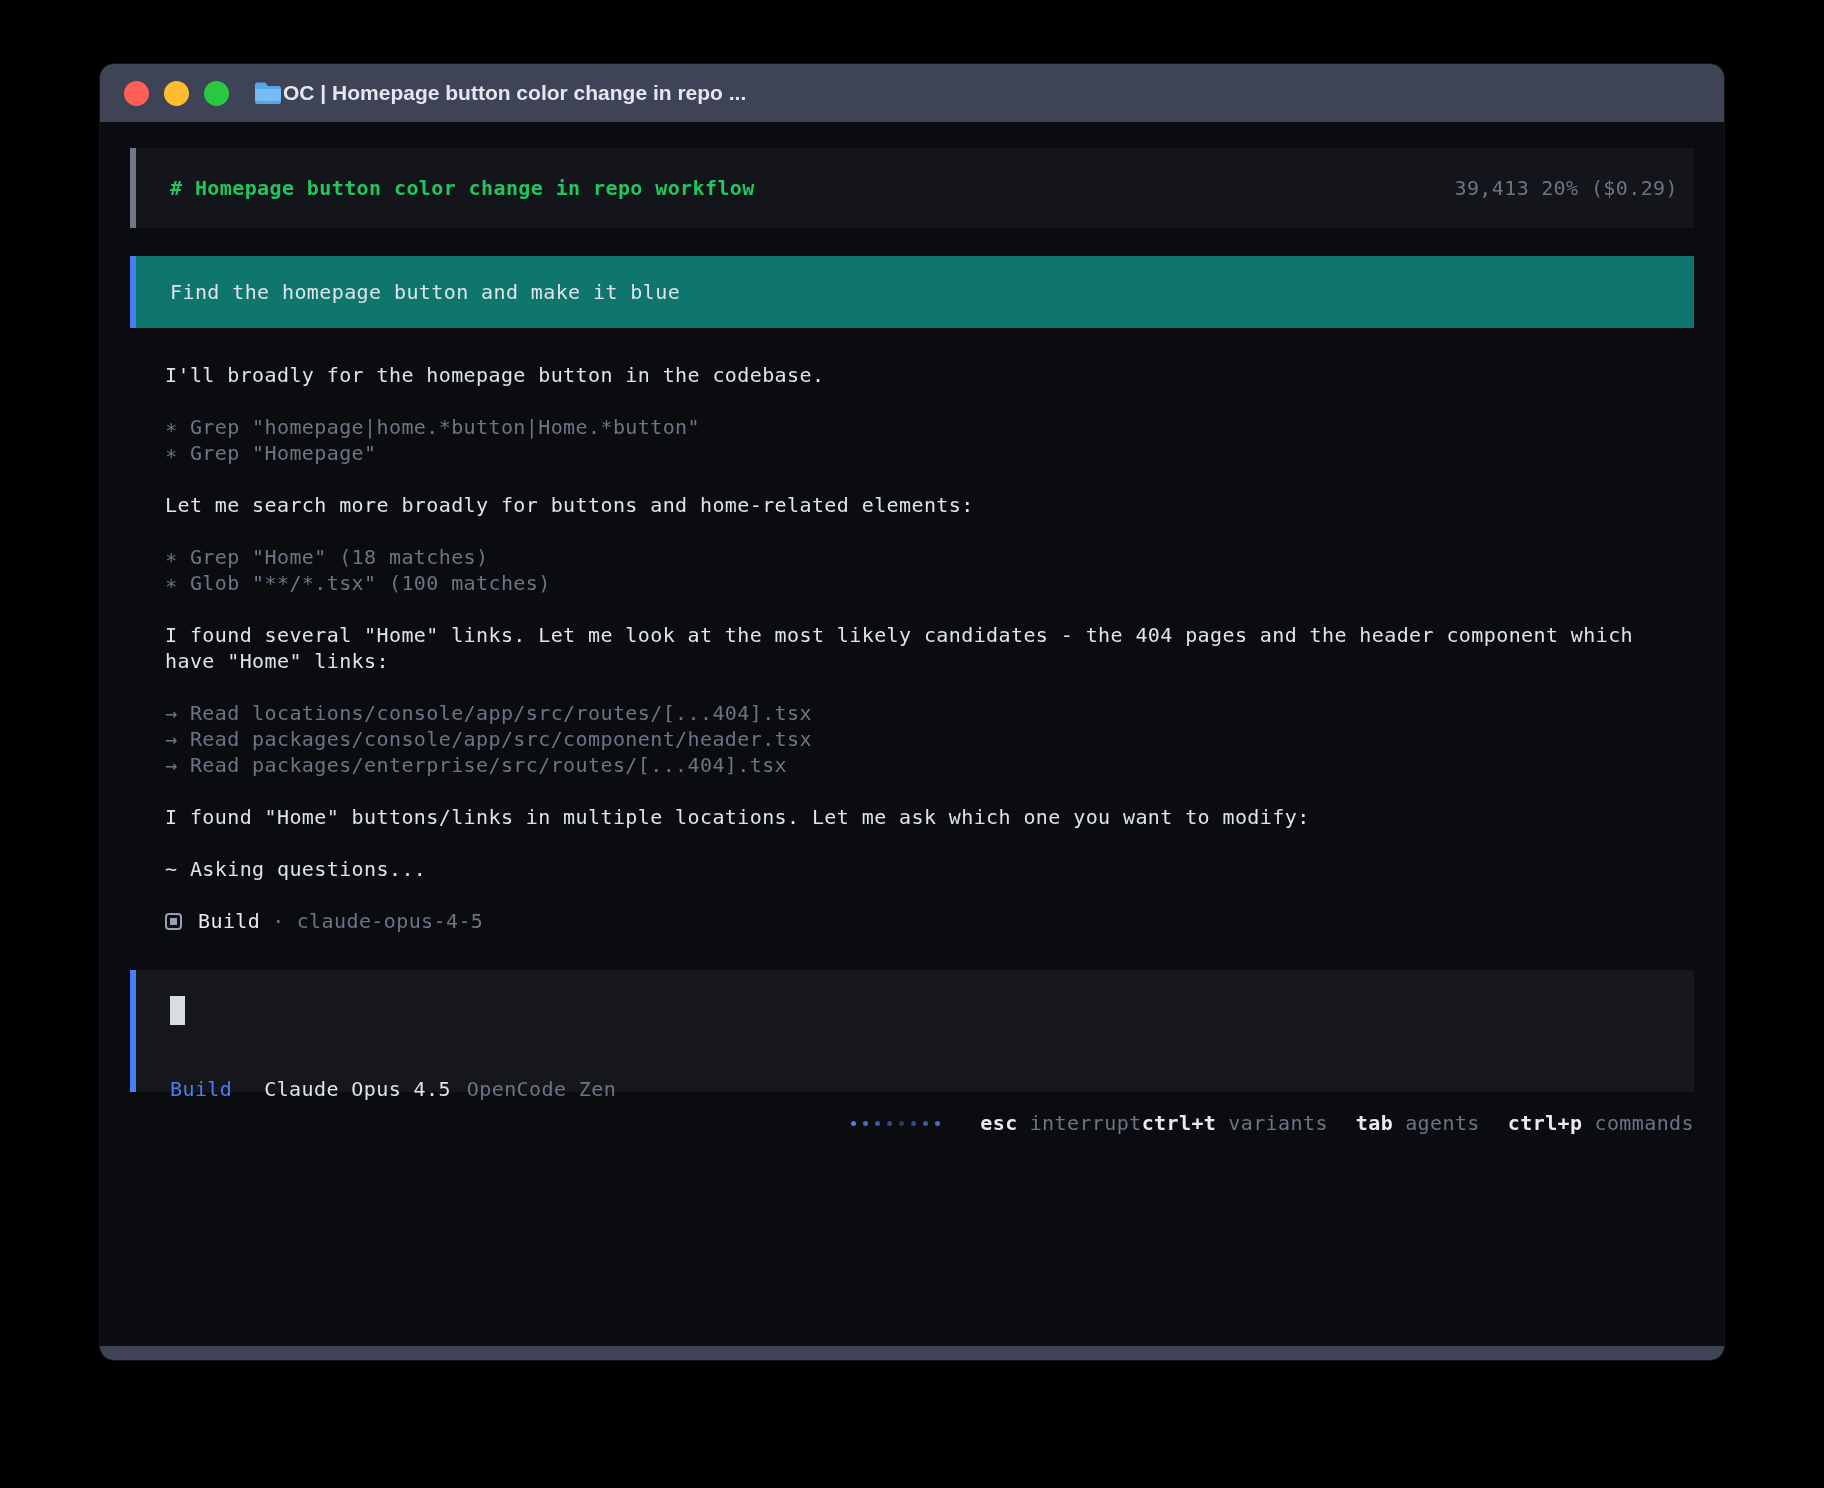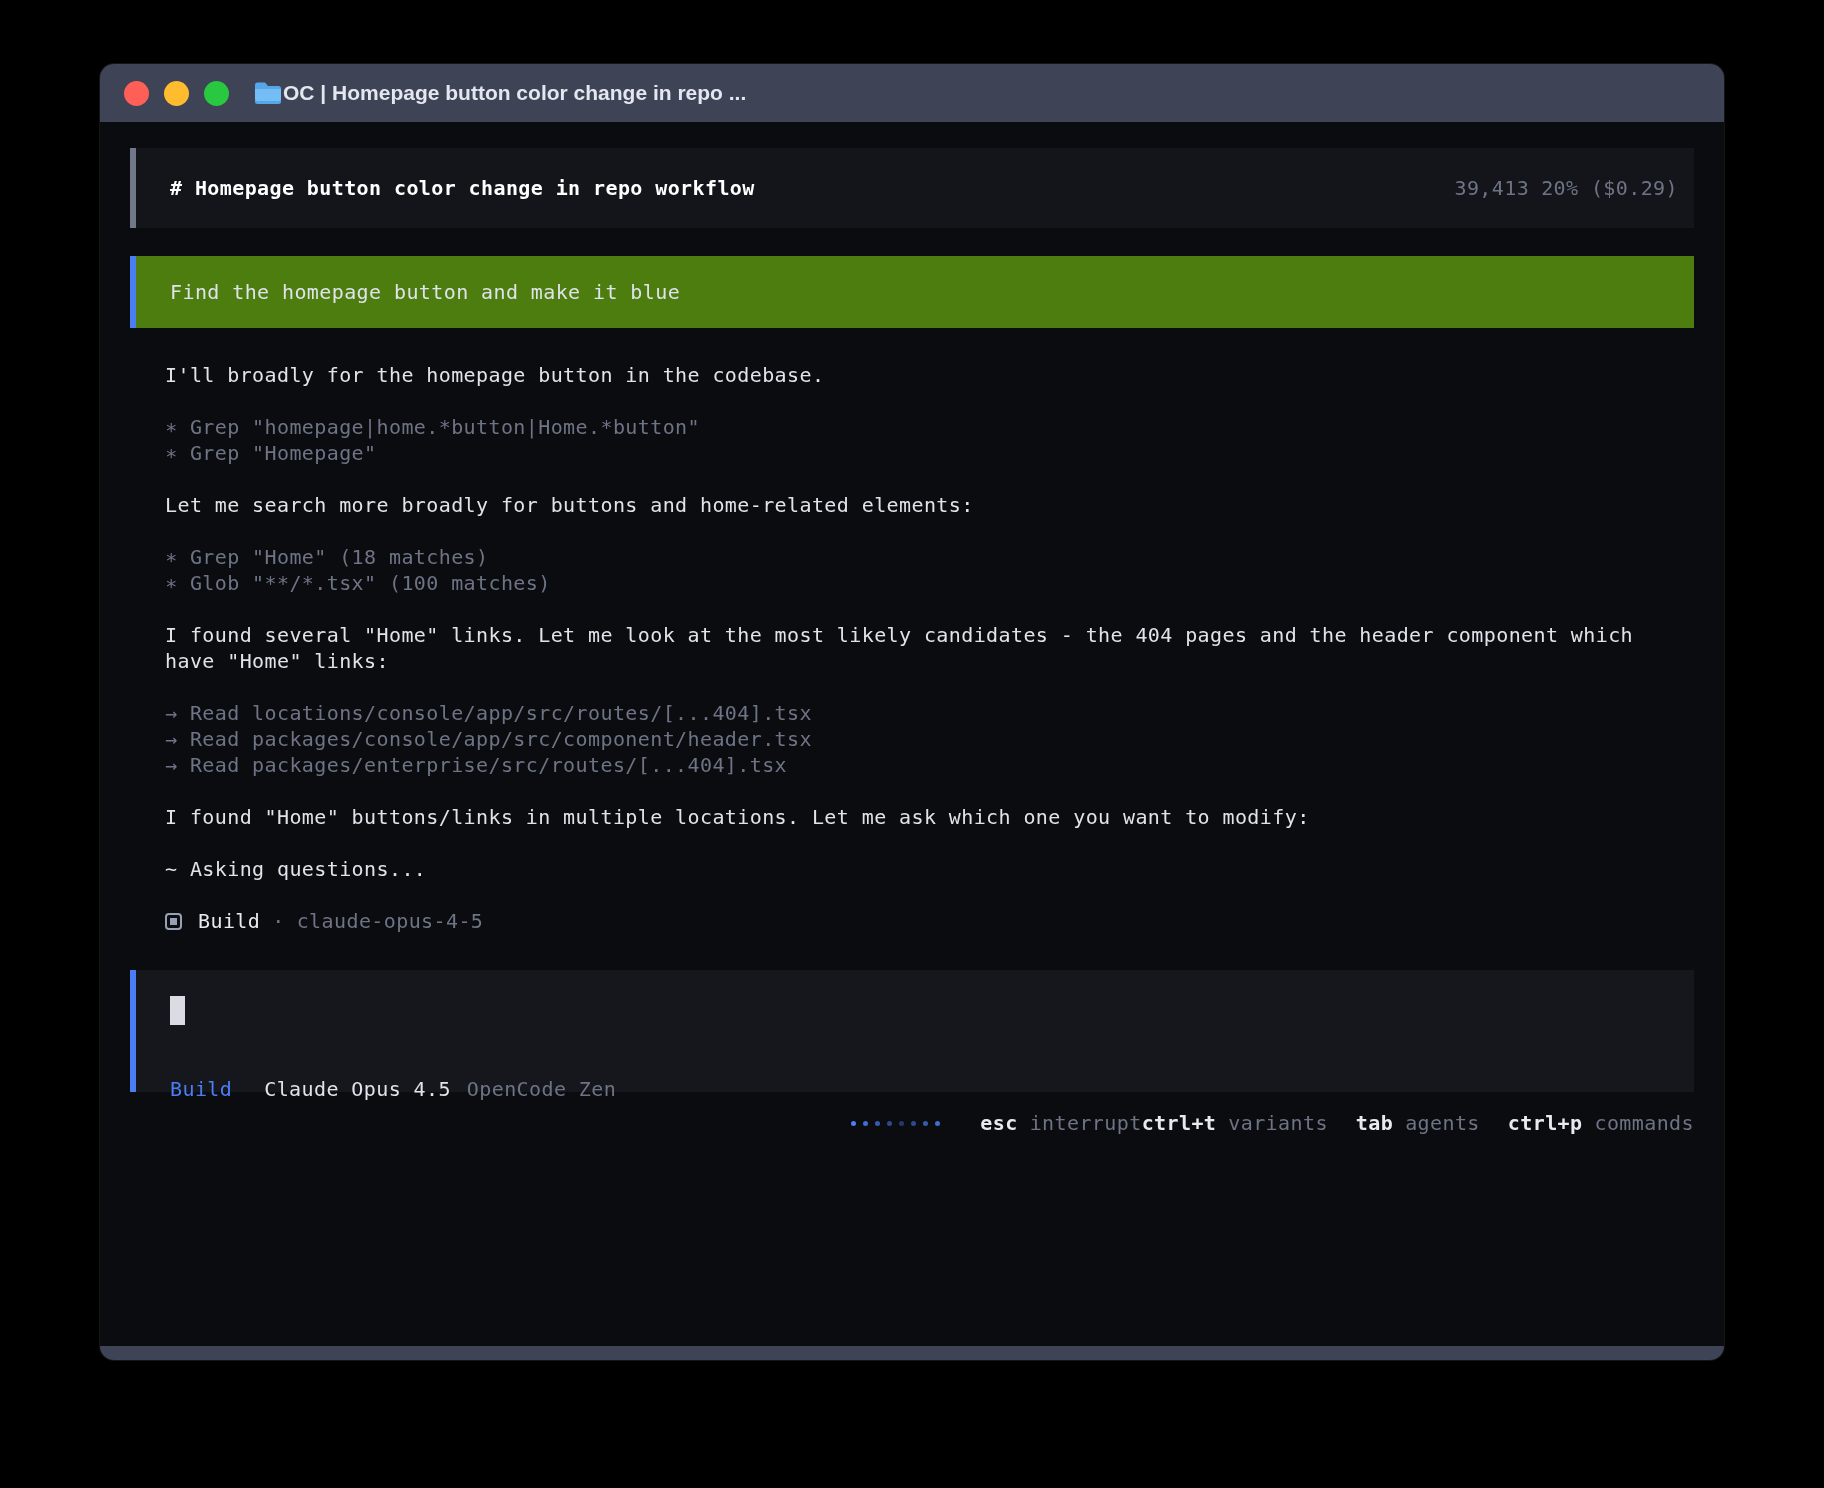--- a/index.html
+++ b/index.html
@@ -39,25 +39,25 @@
     color:#dfe3ea;
   }
 
   .session-header {
     height:80px; background:#14151a;
     border-left:6px solid #717889;
     display:flex; align-items:center; justify-content:space-between;
     padding:0 16px 0 34px;
     margin-bottom:28px;
   }
-  .sh-title { font-weight:bold; color:#ffffff; }
+  .sh-title { font-weight:bold; color:#22c55e; }
   .sh-stats { color:#6d7485; display:flex; gap:12px; }
 
   .user-msg {
-    height:72px; background:#4d7c0f;
+    height:72px; background:#0f766e;
     border-left:6px solid #4b7ef5;
     display:flex; align-items:center;
     padding-left:34px; margin-bottom:34px;
     color:#dfe3ea;
   }
 
   .chat { padding-left:35px; }
   .msg  { margin:0 0 26px 0; }
   .tool-group { margin:0 0 26px 0; }
   .tool-line { color:#6d7485; }

